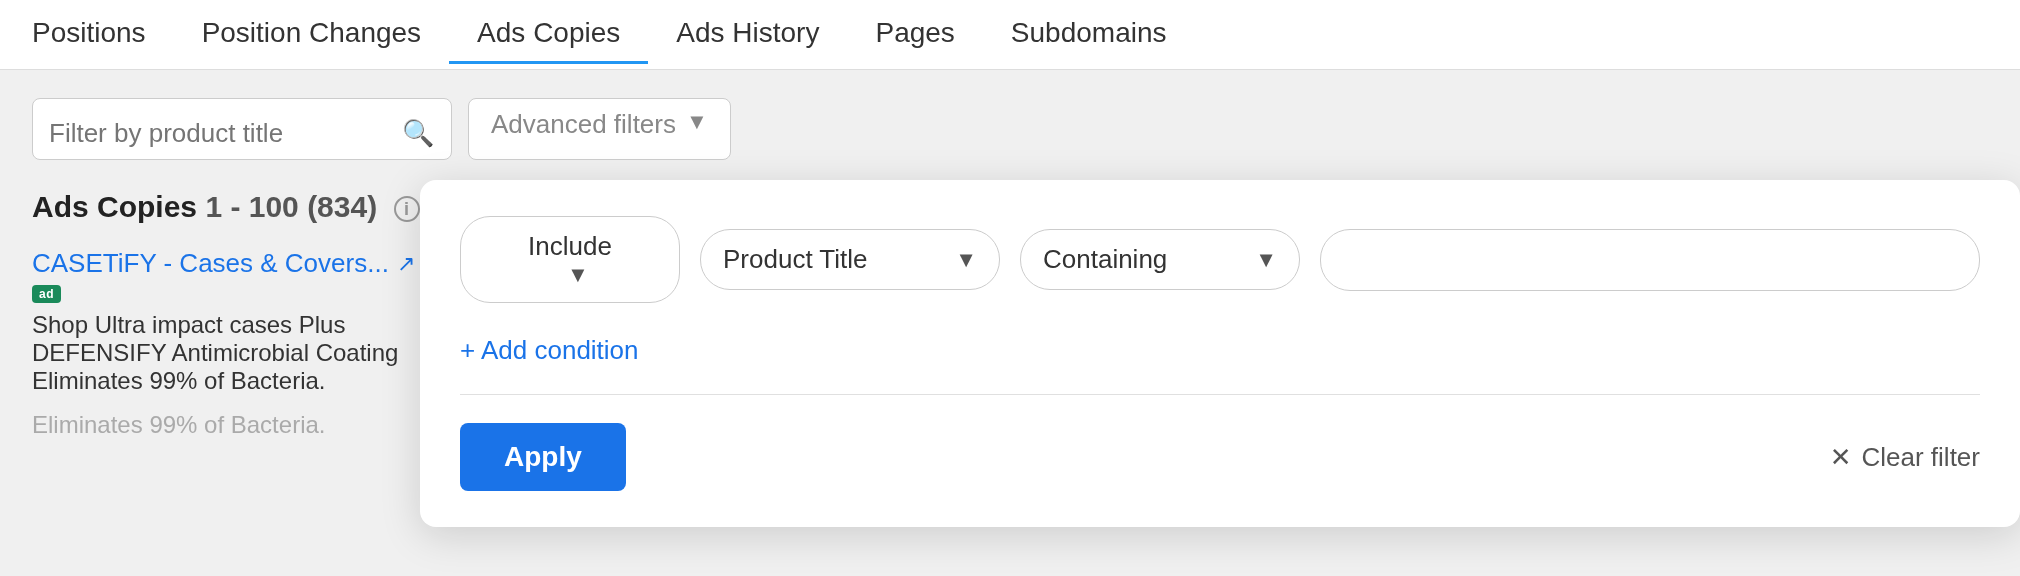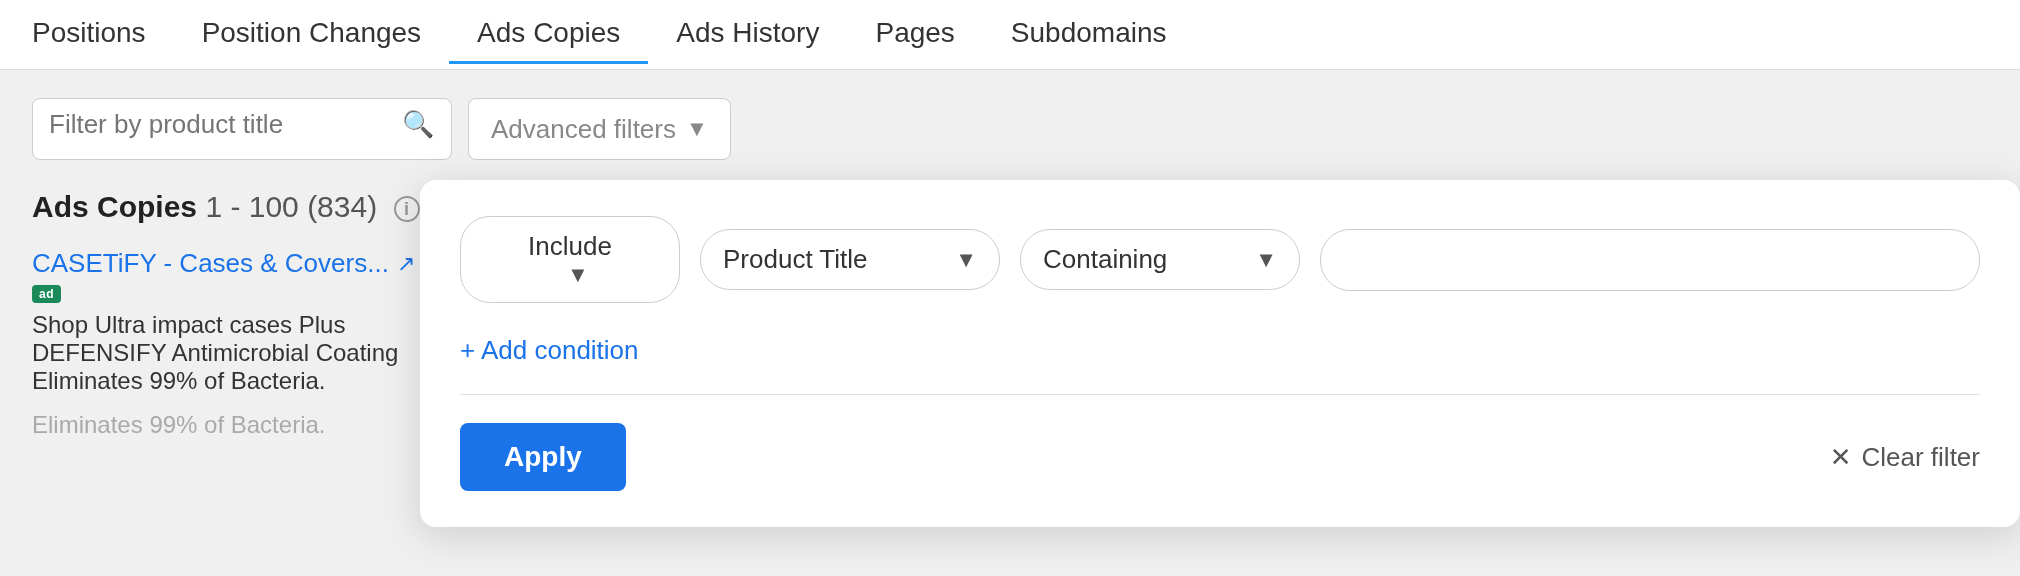--- a/index.html
+++ b/index.html
@@ -48,21 +48,21 @@
 
     
     .search-row {
       display: flex;
       align-items: center;
       gap: 16px;
       margin-bottom: 30px;
     }
     .search-input-wrap {
       display: flex;
-      align-items: flex-start;
+      align-items: flex-end;
       background: #fff;
       border: 1.5px solid #ccc;
       border-radius: 8px;
       padding: 10px 16px;
       width: 420px;
       height: 62px;
     }
     .search-input {
       border: none;
       outline: none;
@@ -73,42 +73,42 @@
     }
     .search-icon-btn {
       background: none;
       border: none;
       cursor: pointer;
       color: #888;
       font-size: 26px;
     }
     .advanced-filters-btn {
       display: flex;
-      align-items: center;
+      align-items: flex-start;
       gap: 10px;
       background: #fff;
       border: 1.5px solid #ccc;
       border-radius: 8px;
       padding: 10px 22px;
       height: 62px;
       font-size: 26px;
       color: #888;
       cursor: pointer;
     }
     .chevron-down { font-size: 22px; color: #888; }
 
     
     .ads-copies-header {
       font-size: 30px;
       font-weight: 700;
       color: #222;
       margin-bottom: 24px;
     }
     .ads-copies-header .count {
-      font-weight: 400;
+      font-weight: 700;
       color: #555;
     }
     .info-icon {
       display: inline-block;
       width: 26px;
       height: 26px;
       border: 2px solid #999;
       border-radius: 50%;
       text-align: center;
       line-height: 22px;

